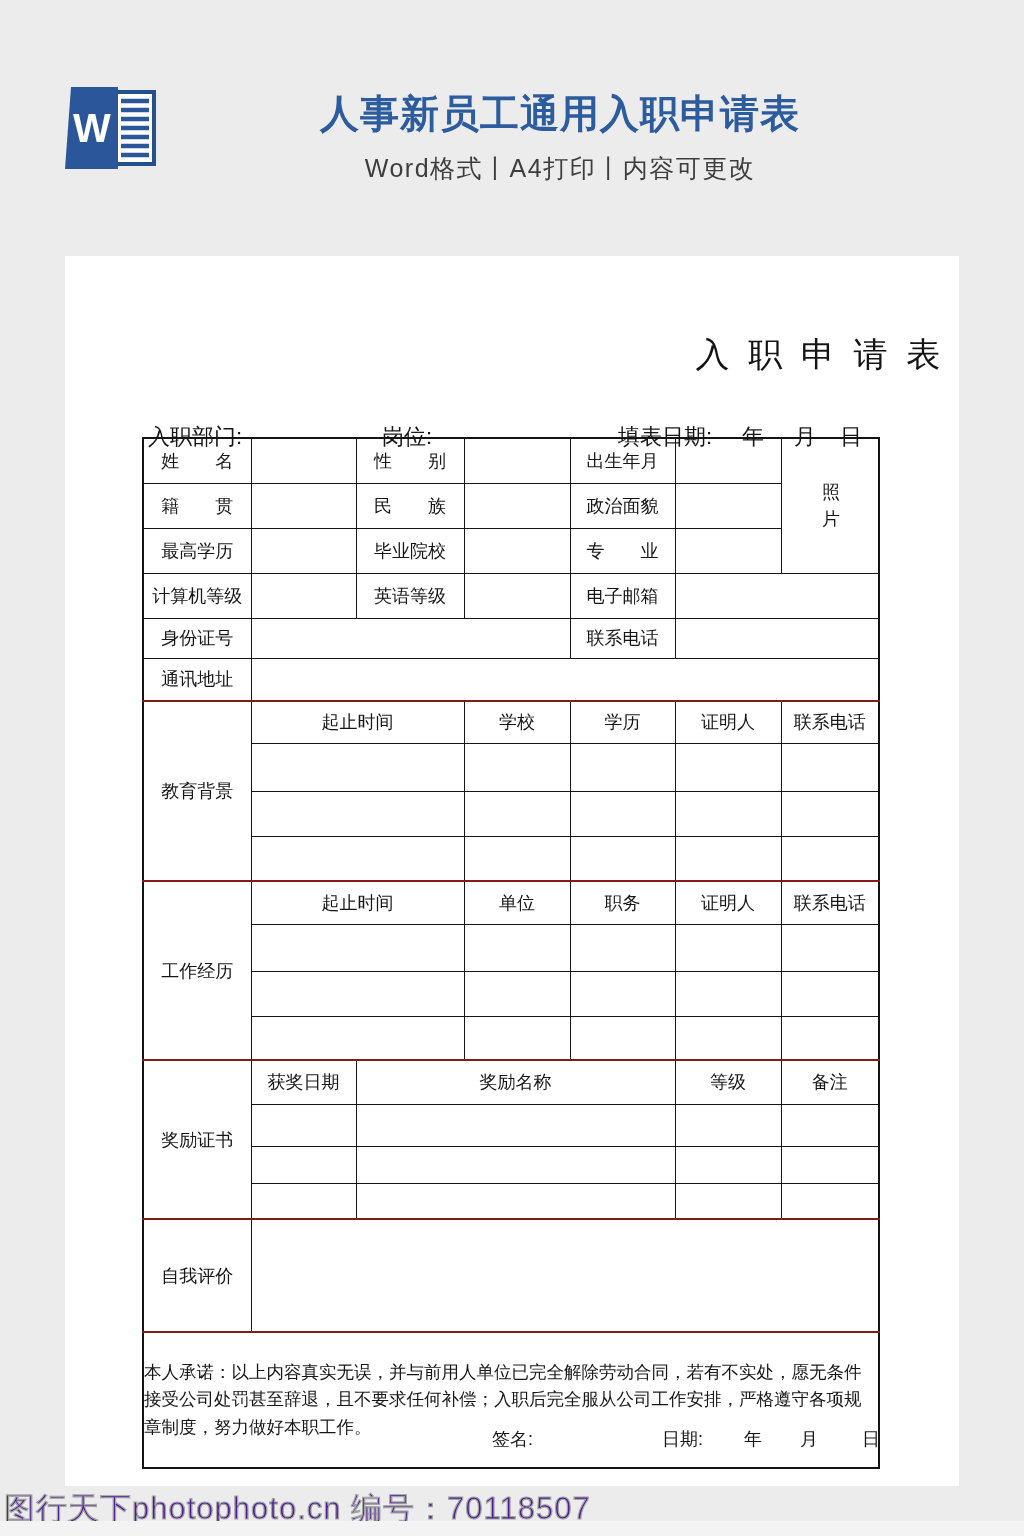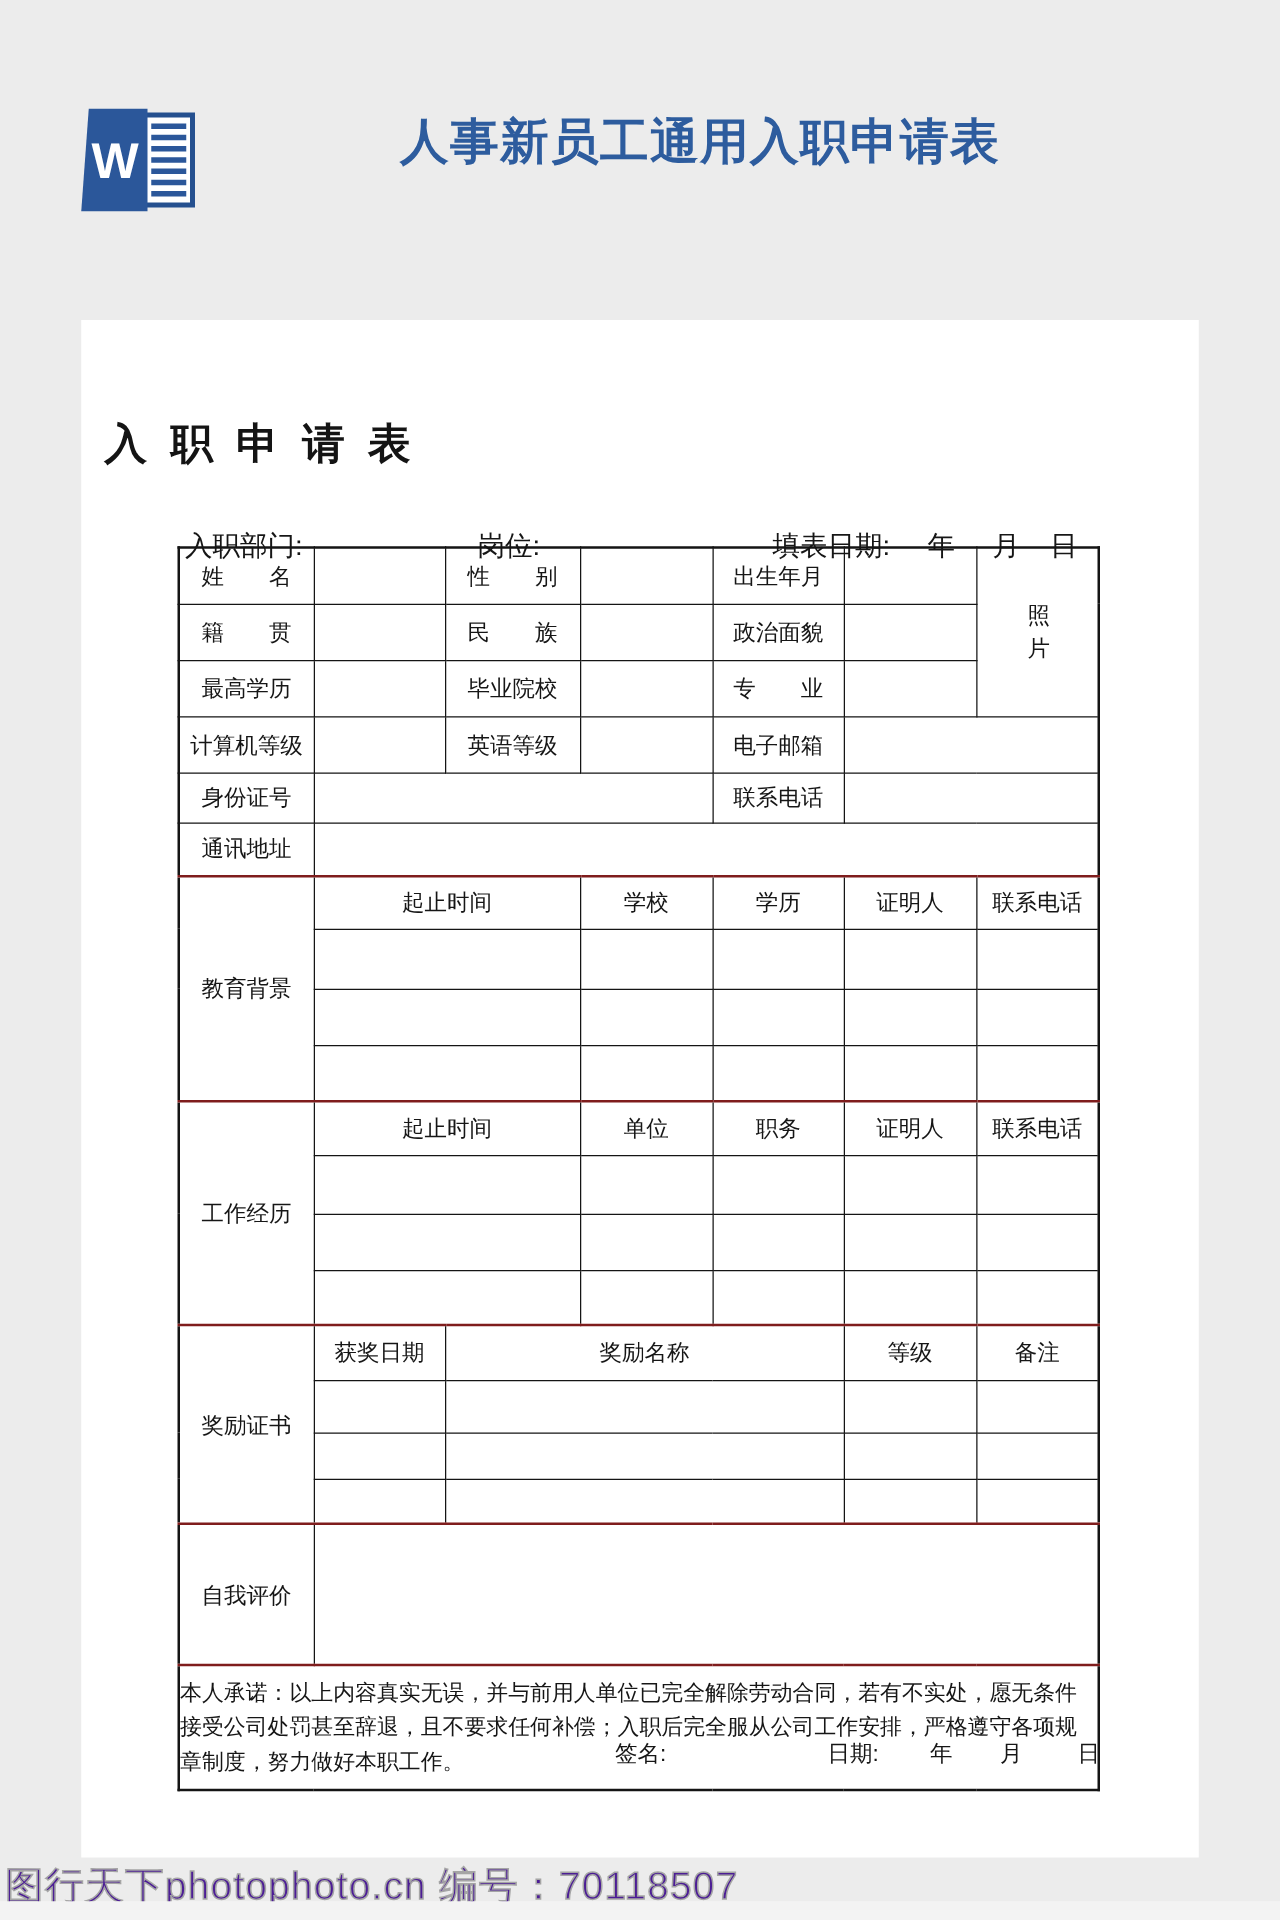--- a/index.html
+++ b/index.html
@@ -15,21 +15,21 @@
   
   .word-icon { position:absolute; left:62px; top:86px; width:96px; height:84px; }
   .banner-text { position:absolute; left:160px; top:92px; width:800px; text-align:center; }
   .banner-title { font-size:39px; font-weight:700; color:#2d5c9e; letter-spacing:1px; line-height:1.15; }
   .banner-subtitle { margin-top:15px; font-size:25px; color:#3d3d3d; letter-spacing:1.5px; }
 
   
   .doc-page { position:absolute; left:65px; top:256px; width:894px; height:1230px; background:#ffffff; }
   .form-title {
     position:absolute; top:76px; left:0; width:100%;
-    text-align:left; font-size:34px; font-weight:700;
+    text-align:right; font-size:34px; font-weight:400;
     letter-spacing:0.55em; text-indent:0.55em; color:#141414;
   }
   .meta-row { position:absolute; left:77px; top:164px; width:736px; height:32px; font-size:22px; }
   .meta-row span { position:absolute; top:2px; white-space:nowrap; }
   .m-dept { left:6px; }  .m-pos { left:240px; }  .m-date { left:476px; }
   .m-year { left:600px; } .m-month { left:652px; } .m-day { left:698px; }
 
   
   table.form-table {
     position:absolute; left:77px; top:181px; width:736px;
@@ -72,20 +72,21 @@
       <line x1="59" y1="51" x2="87" y2="51"></line>
       <line x1="59" y1="60" x2="87" y2="60"></line>
       <line x1="59" y1="69" x2="87" y2="69"></line>
     </g>
     <polygon points="9,1 56,1 56,83 3,83" fill="#2b579a"></polygon>
     <text x="30" y="56" text-anchor="middle" font-size="40" font-weight="bold" fill="#ffffff">W</text>
   </svg>
 
   <div class="banner-text">
     <div class="banner-title">人事新员工通用入职申请表</div>
+    <div class="banner-subtitle">Word格式丨A4打印丨内容可更改</div>
   </div>
 
   <div class="doc-page">
 
     <div class="form-title">入职申请表</div>
 
     <div class="meta-row">
       <span class="m-dept">入职部门:</span>
       <span class="m-pos">岗位:</span>
       <span class="m-date">填表日期:</span>
@@ -235,21 +236,21 @@
           <td colspan="3"></td>
           <td></td>
           <td></td>
         </tr>
 
         <tr class="sec" style="height:113px">
           <td>自我评价</td>
           <td colspan="6"></td>
         </tr>
 
-        <tr class="sec" style="height:100px">
+        <tr class="sec" style="height:136px">
           <td colspan="7" class="decl">
             <p class="decl-text">本人承诺：以上内容真实无误，并与前用人单位已完全解除劳动合同，若有不实处，愿无条件接受公司处罚甚至辞退，且不要求任何补偿；入职后完全服从公司工作安排，严格遵守各项规章制度，努力做好本职工作。</p>
             <div class="sign-row">
               <span class="s-sign">签名:</span>
               <span class="s-date">日期:</span>
               <span class="s-year">年</span>
               <span class="s-month">月</span>
               <span class="s-day">日</span>
             </div>
           </td>

